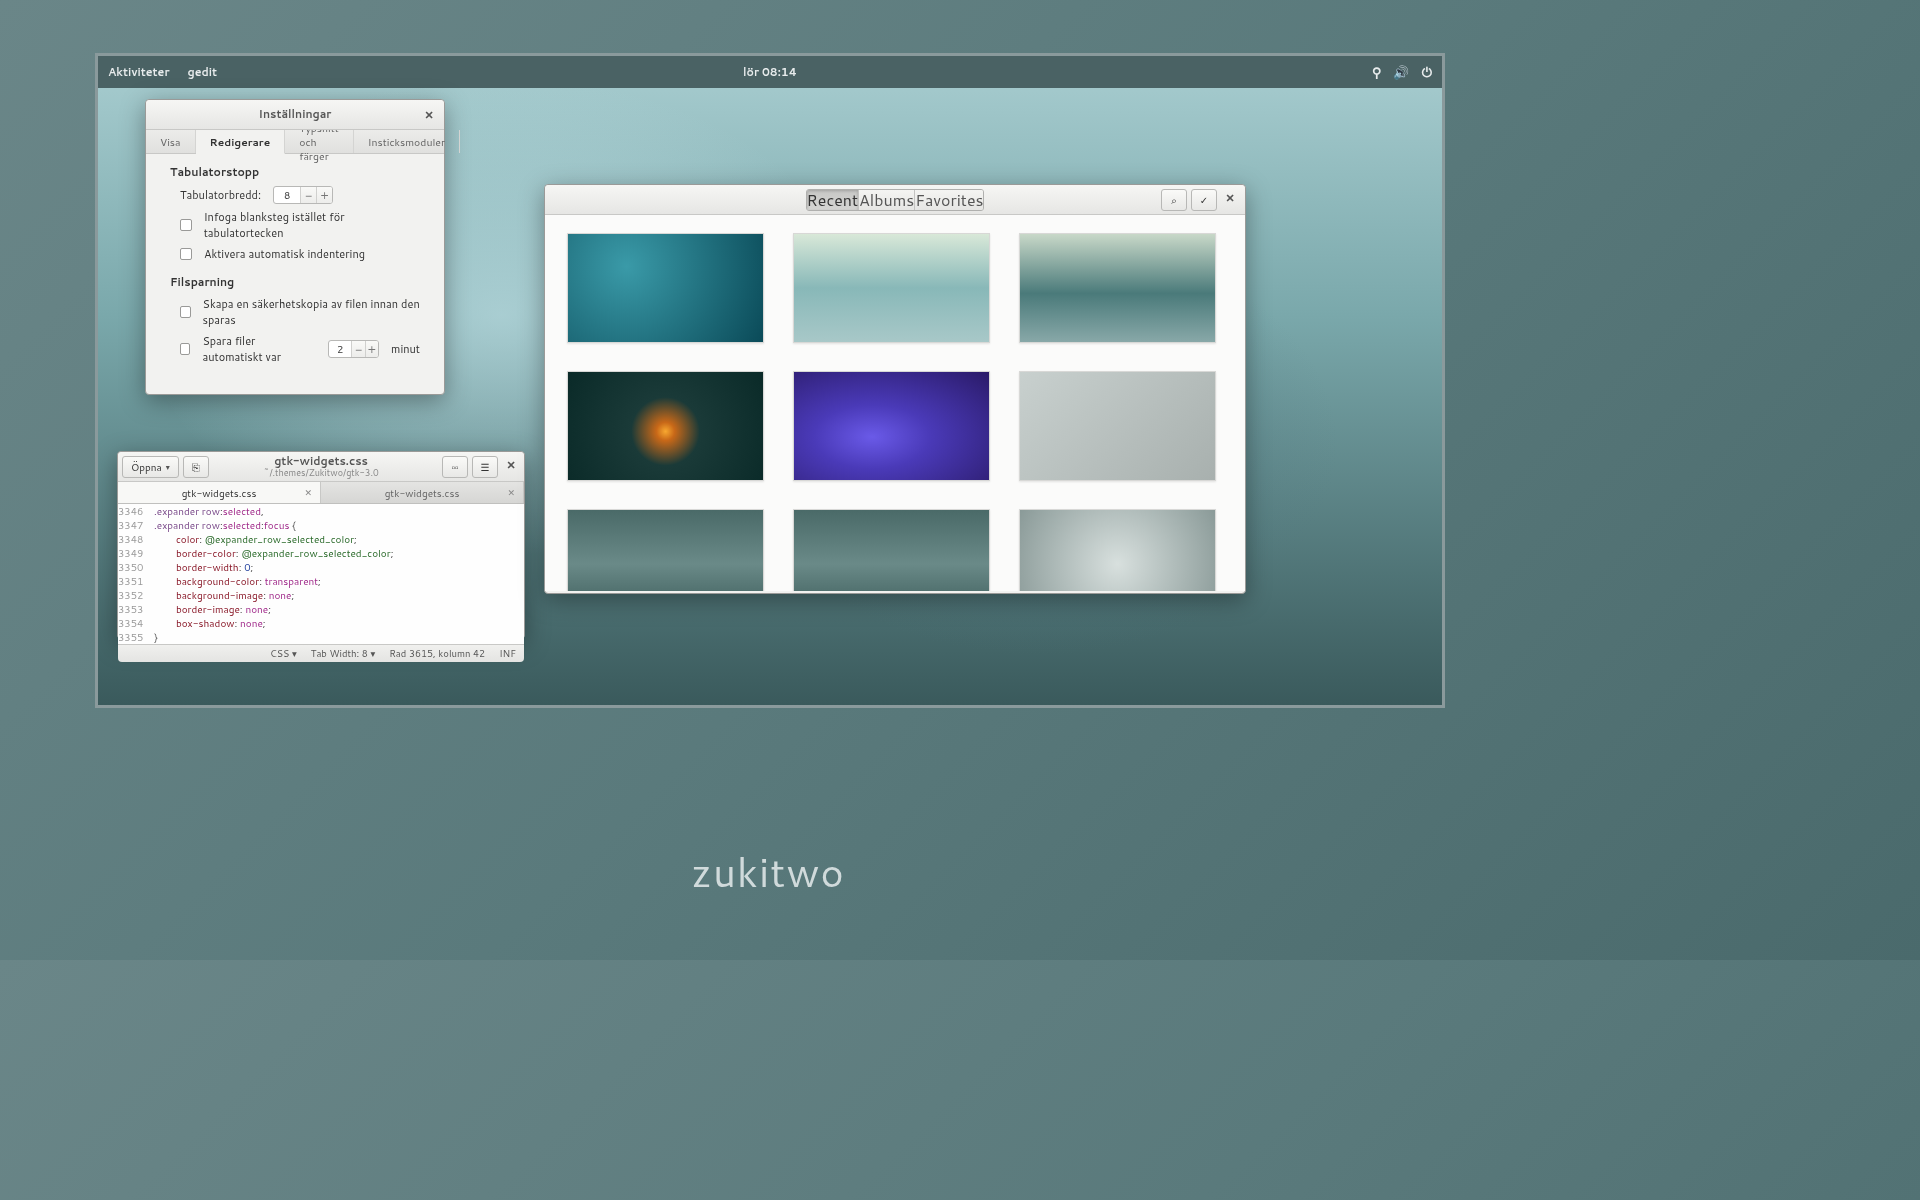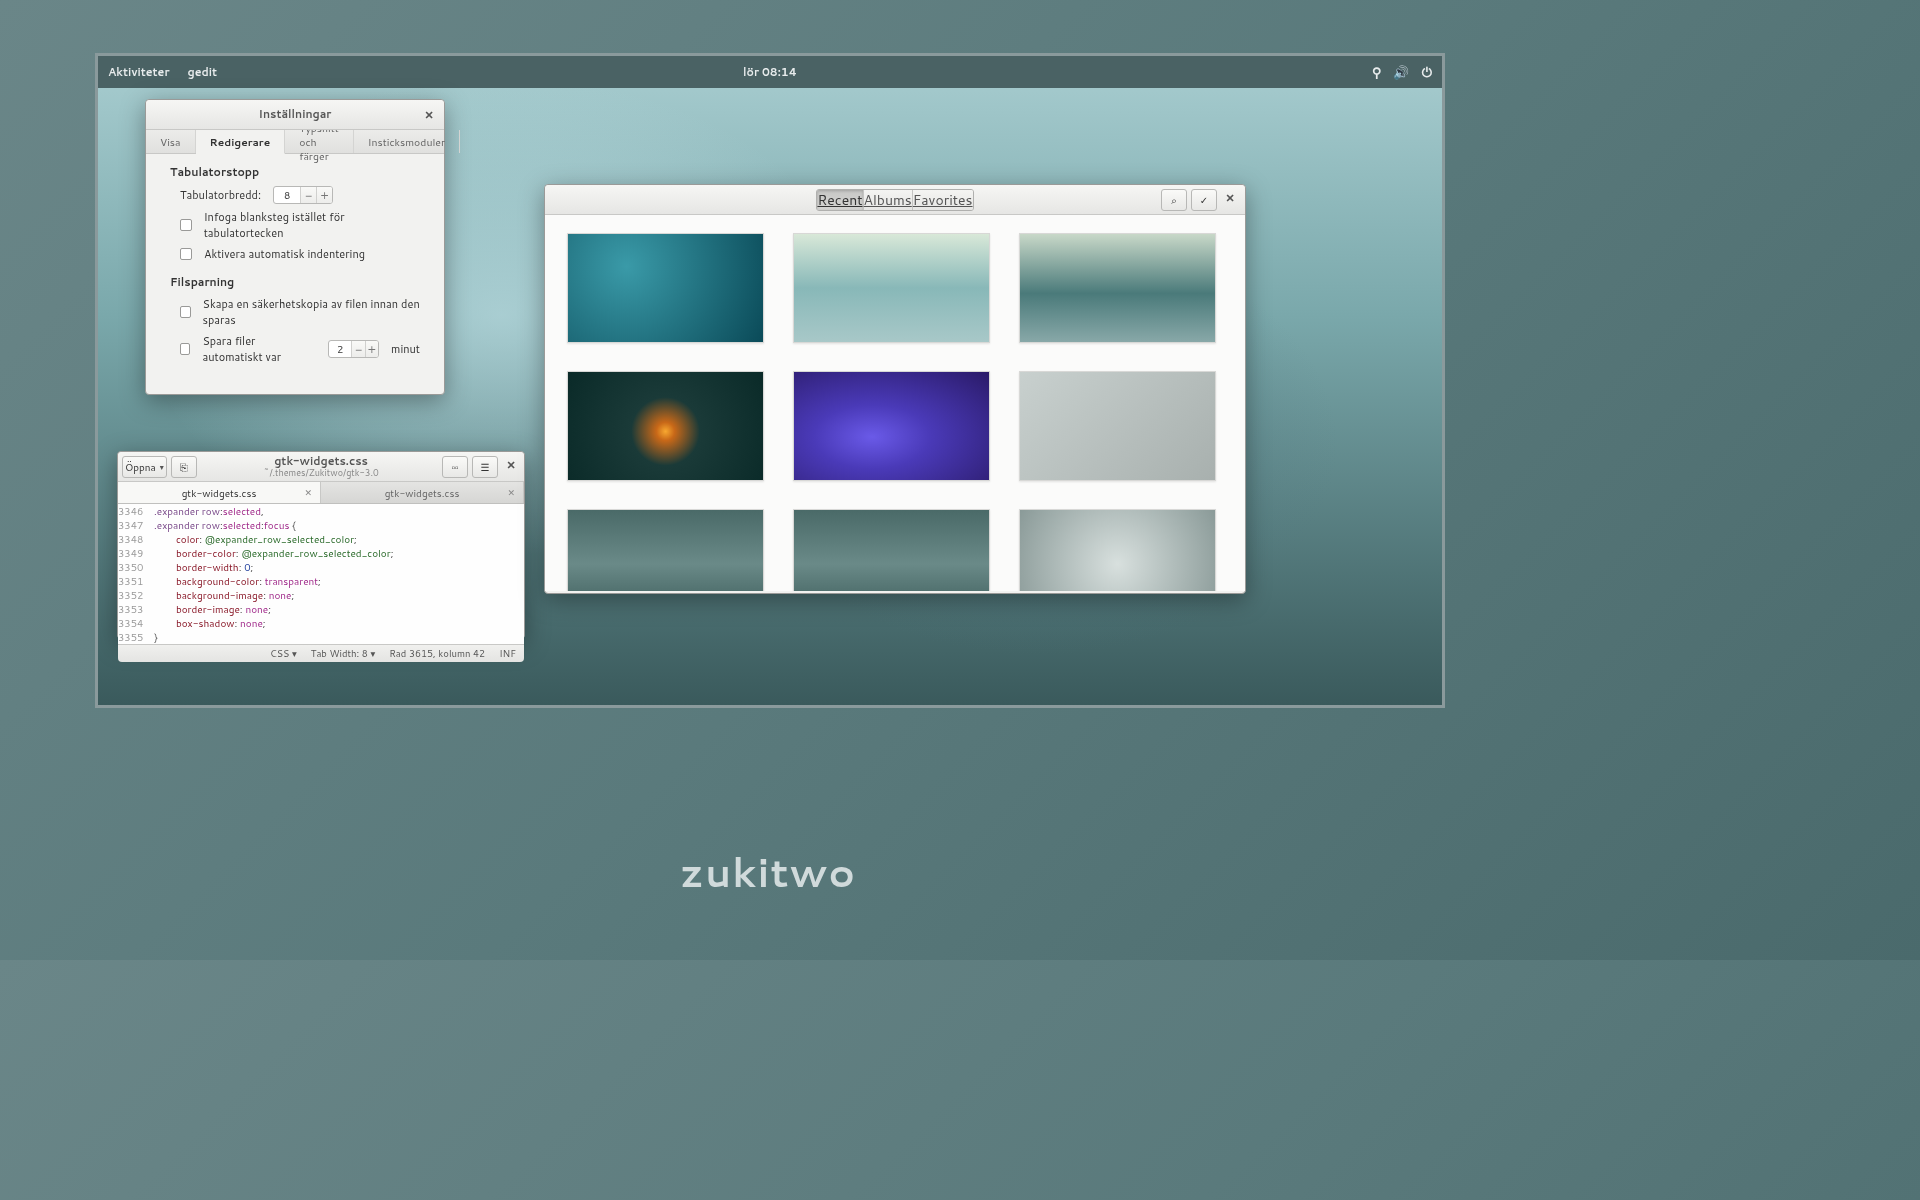--- a/index.html
+++ b/index.html
@@ -30,52 +30,52 @@
 .prefs-body { padding:10px 24px; }
 .section-h { font-weight:700; font-size:11px; color:#333; margin-bottom:6px; }
 .row { display:flex; align-items:center; gap:12px; margin:5px 0 5px 10px; font-size:11px; color:#333; }
 .checkbox { width:12px; height:12px; border:1px solid #9a9a98; border-radius:2px; background:#fff; }
 .spinner { display:inline-flex; align-items:center; border:1px solid #b8b8b6; border-radius:3px; background:#fff; height:18px; overflow:hidden; }
 .spinner .val { width:26px; text-align:center; font-size:10px; padding:0 2px; }
 .spinner .sbtn { width:16px; height:18px; display:flex; align-items:center; justify-content:center; color:#777; border-left:1px solid #d0d0ce; font-size:12px; background:linear-gradient(#fafaf8,#ececea); cursor:pointer; }
 
 .gedit { left:19px; top:395px; width:408px; height:188px; }
 .gedit .titlebar { padding:0 4px; gap:4px; }
-.tbtn { height:22px; padding:0 2px; border:1px solid #b8b8b6; border-radius:3px; background:linear-gradient(#fafaf8,#e8e8e6); display:flex; align-items:center; font-size:10px; color:#333; cursor:pointer; gap:4px; }
+.tbtn { height:22px; padding:0 8px; border:1px solid #b8b8b6; border-radius:3px; background:linear-gradient(#fafaf8,#e8e8e6); display:flex; align-items:center; font-size:10px; color:#333; cursor:pointer; gap:4px; }
 .tbtn.icon { width:26px; padding:0; justify-content:center; }
 .combo-caret { font-size:8px; color:#555; }
 .gedit-tabs { display:flex; height:22px; background:linear-gradient(#e4e4e2,#d6d6d4); font-size:10px; border-bottom:1px solid #c0c0be; }
 .gtab { flex:1; display:flex; align-items:center; justify-content:center; gap:8px; border-right:1px solid #c8c8c6; color:#666; position:relative; }
 .gtab.active { background:#f8f8f6; color:#333; }
 .gtab .x { font-size:9px; color:#888; position:absolute; right:8px; }
 .editor { font-family:"DejaVu Sans Mono",monospace; font-size:10px; line-height:14px; background:#fefefe; overflow:hidden; white-space:pre; color:#333; }
 .editor .ln { display:inline-block; width:36px; color:#999; text-align:left; padding-right:6px; }
 .c-sel { color:#7a4a8a; } .c-prop { color:#8a1a2a; } .c-str { color:#2a6a2a; } .c-kw { color:#a02a8a; } .c-num { color:#1a3a9a; } .c-pc { color:#555; }
 .statusbar { height:18px; background:linear-gradient(#f0f0ee,#e4e4e2); border-top:1px solid #c8c8c6; display:flex; align-items:center; justify-content:flex-end; gap:14px; padding:0 8px; font-size:9.5px; color:#555; border-radius:0 0 4px 4px; }
 
 .gallery { left:446px; top:128px; width:702px; height:410px; }
 .gallery .titlebar { justify-content:center; }
 .seg { display:flex; border:1px solid #b0b0ae; border-radius:3px; overflow:hidden; height:22px; margin:0 auto; }
-.seg .sbtn2 { padding:0 0; display:flex; align-items:center; font-size:14px; color:#555; background:linear-gradient(#f4f4f2,#e6e6e4); border-right:1px solid #c4c4c2; cursor:pointer;text-decoration:underline; }
+.seg .sbtn2 { padding:0 0; display:flex; align-items:center; font-size:16px; color:#555; background:linear-gradient(#f4f4f2,#e6e6e4); border-right:1px solid #c4c4c2; cursor:pointer; }
 .seg .sbtn2:last-child { border-right:none; }
 .seg .sbtn2.active { background:linear-gradient(#c8c8c6,#d4d4d2); box-shadow:inset 0 1px 3px rgba(0,0,0,0.2); color:#333; }
 .gallery .tool-r { position:absolute; right:6px; display:flex; gap:4px; }
 .grid-wrap { height:376px; overflow-y:auto; padding:18px 22px; background:#fbfbfa; }
 .grid { display:grid; grid-template-columns:repeat(3,1fr); gap:28px 22px; }
 .thumb { width:197px; height:110px; border:1px solid #d8d8d6; box-shadow:0 1px 2px rgba(0,0,0,0.1); }
 .t1 { background:radial-gradient(circle at 30% 30%, #3a9aa8 0%, #0a4a58 100%); }
 .t2 { background:linear-gradient(180deg,#d8e8d8 0%,#88b8b8 50%,#a8c8c8 100%); filter:blur(0.5px); }
 .t3 { background:linear-gradient(180deg,#c8d8c8 0%,#4a7a7a 55%,#88a8a8 100%); }
 .t4 { background:radial-gradient(circle at 50% 55%,#f8a830 0%,#c86818 8%,#1a3a38 30%,#0a2a28 100%); }
 .t5 { background:radial-gradient(ellipse at 40% 60%,#6a5ae8 0%,#4a3ab8 35%,#2a1a68 100%); }
 .t6 { background:linear-gradient(135deg,#c8d0ce 0%,#a8b0ae 100%); }
 .t7,.t8 { background:linear-gradient(180deg,#4a6a68 0%,#6a8a88 50%,#3a5a58 100%); }
 .t9 { background:radial-gradient(circle at 50% 50%,#d8e0de 0%,#8a9a98 100%); }
 
-.theme-name { position:absolute; left:50%; bottom:60px; transform:translateX(-50%); color:#d0dadb; font-size:40px; font-weight:700; letter-spacing:1px; }
+.theme-name { position:absolute; left:50%; bottom:60px; transform:translateX(-50%); color:#d0dadb; font-size:40px; font-weight:400; letter-spacing:1px; }
 
 .grid-wrap::-webkit-scrollbar { width:8px; }
 .grid-wrap::-webkit-scrollbar-thumb { background:#b8b8b6; border-radius:4px; }
 .grid-wrap::-webkit-scrollbar-track { background:#e8e8e6; }
 </style>
 </head>
 <body>
 
 <div class="monitor-frame">
 <div class="desktop">

